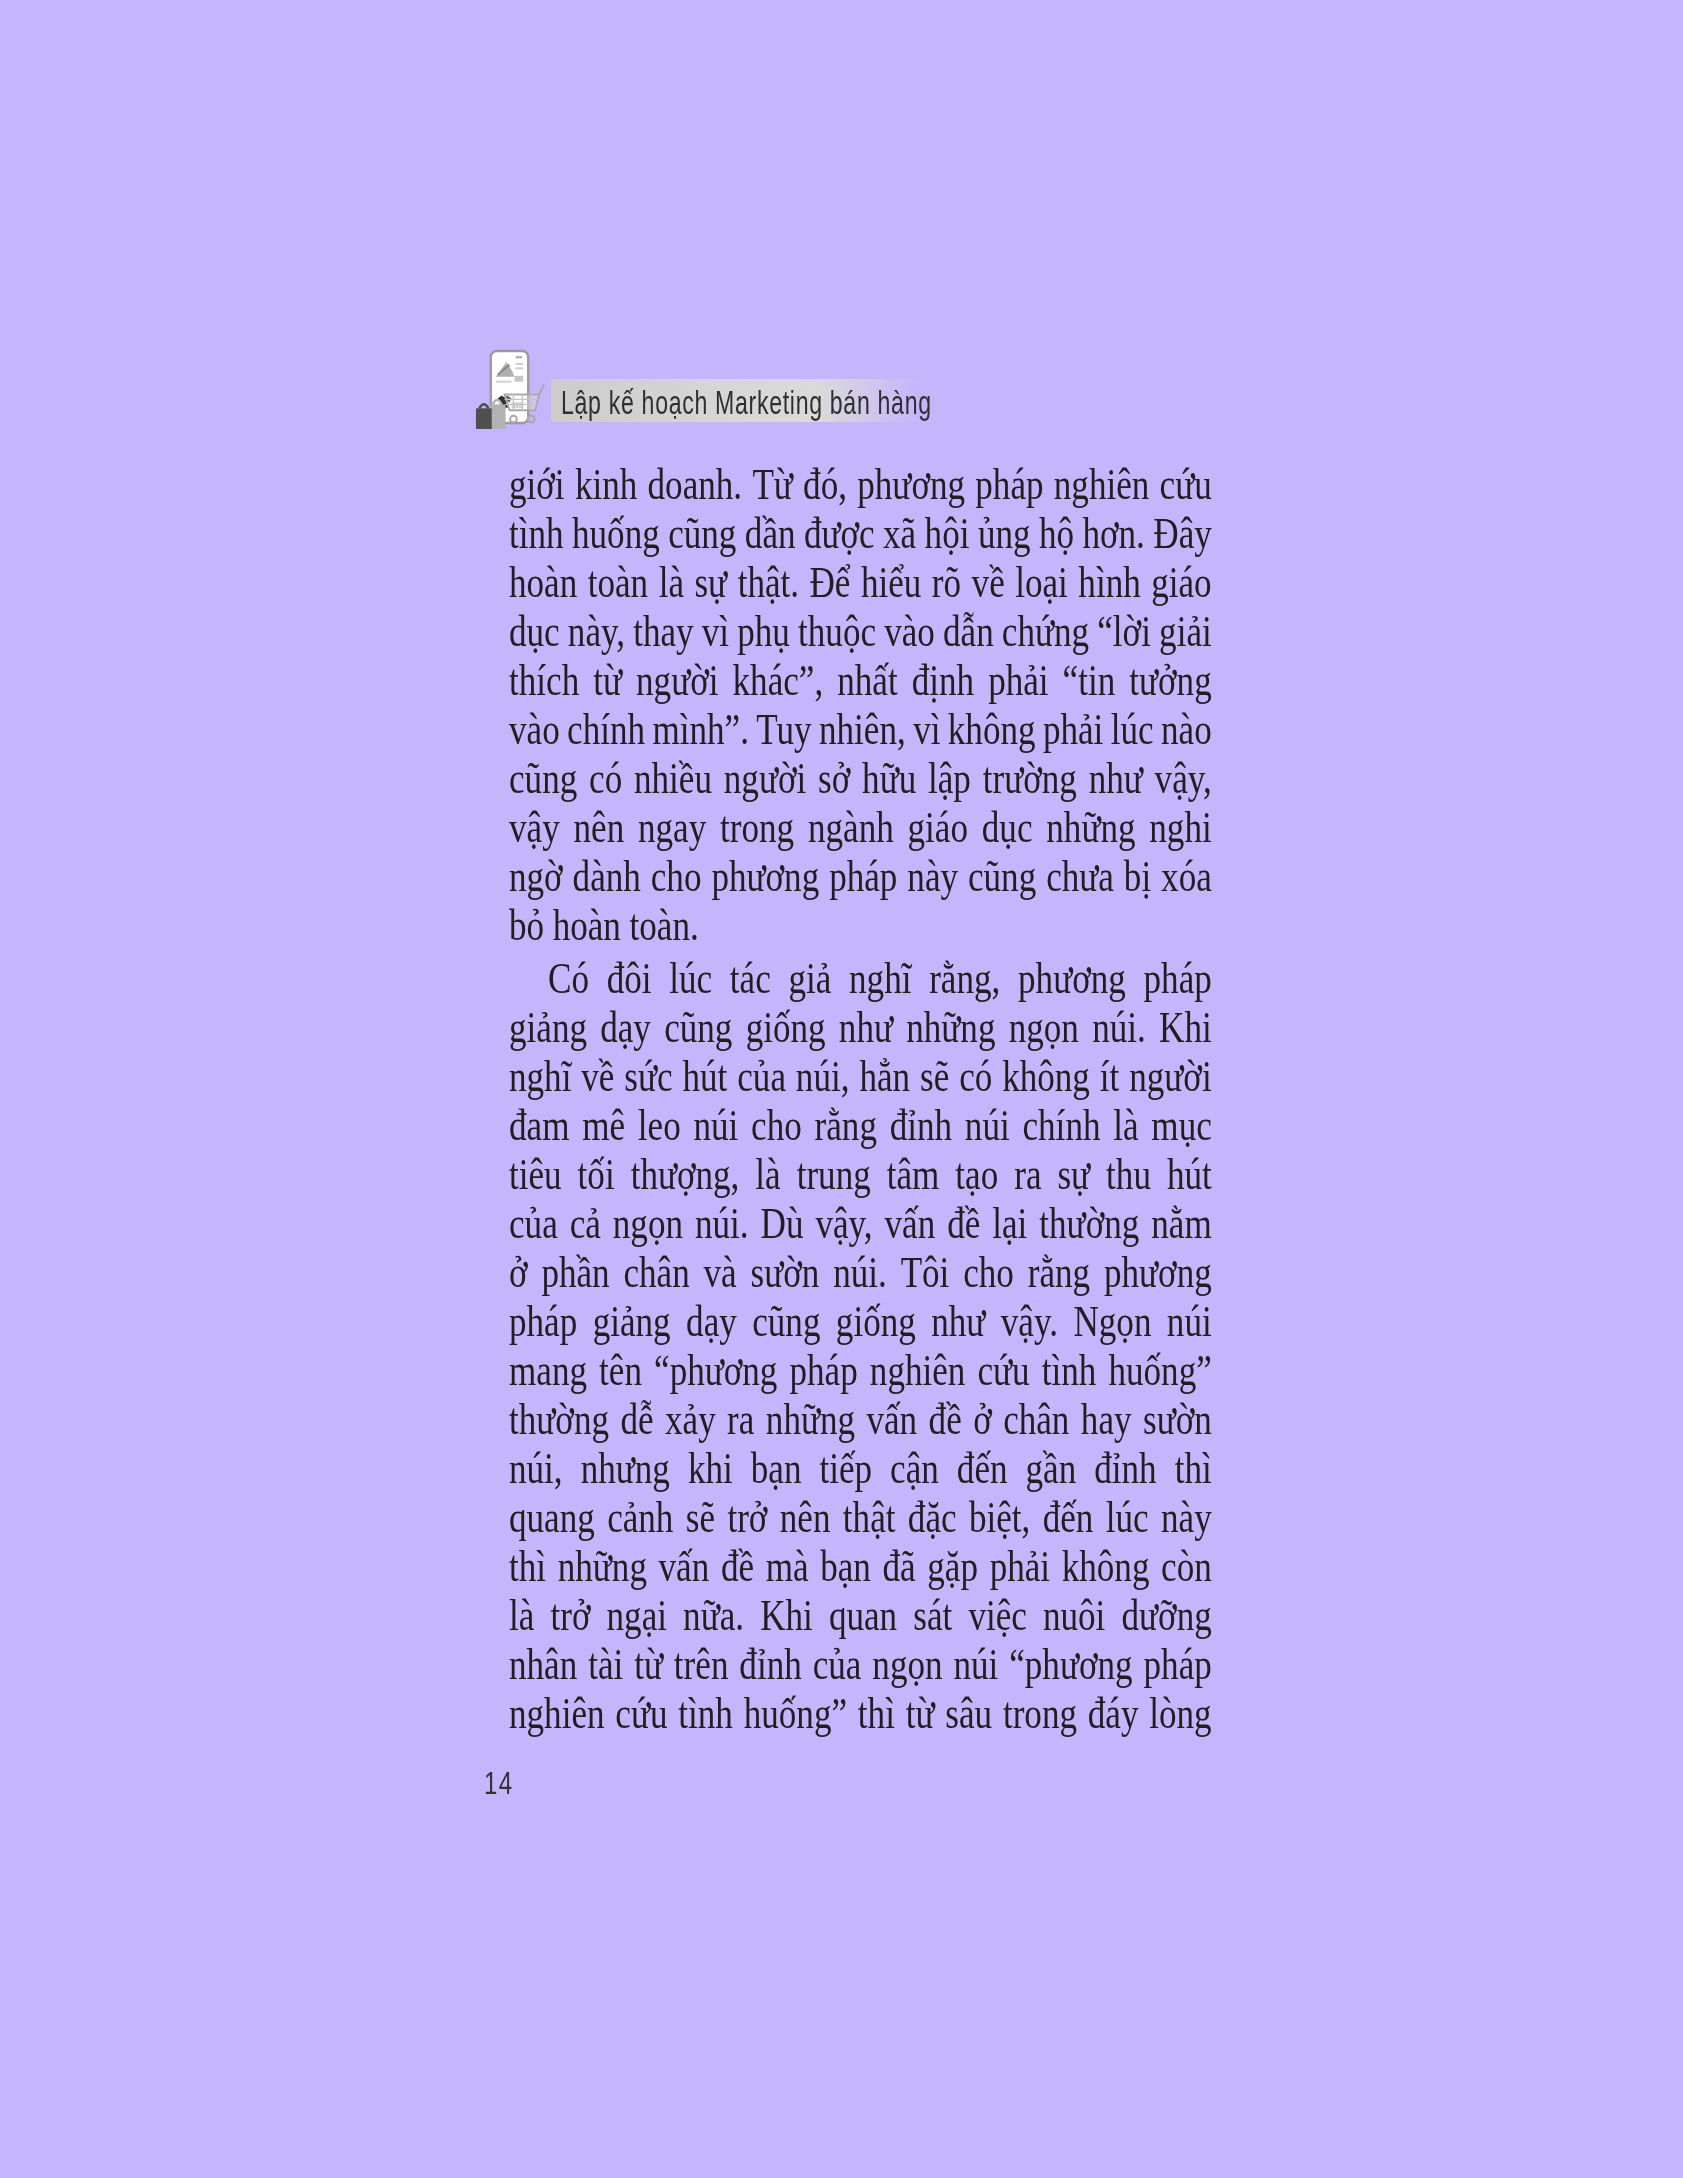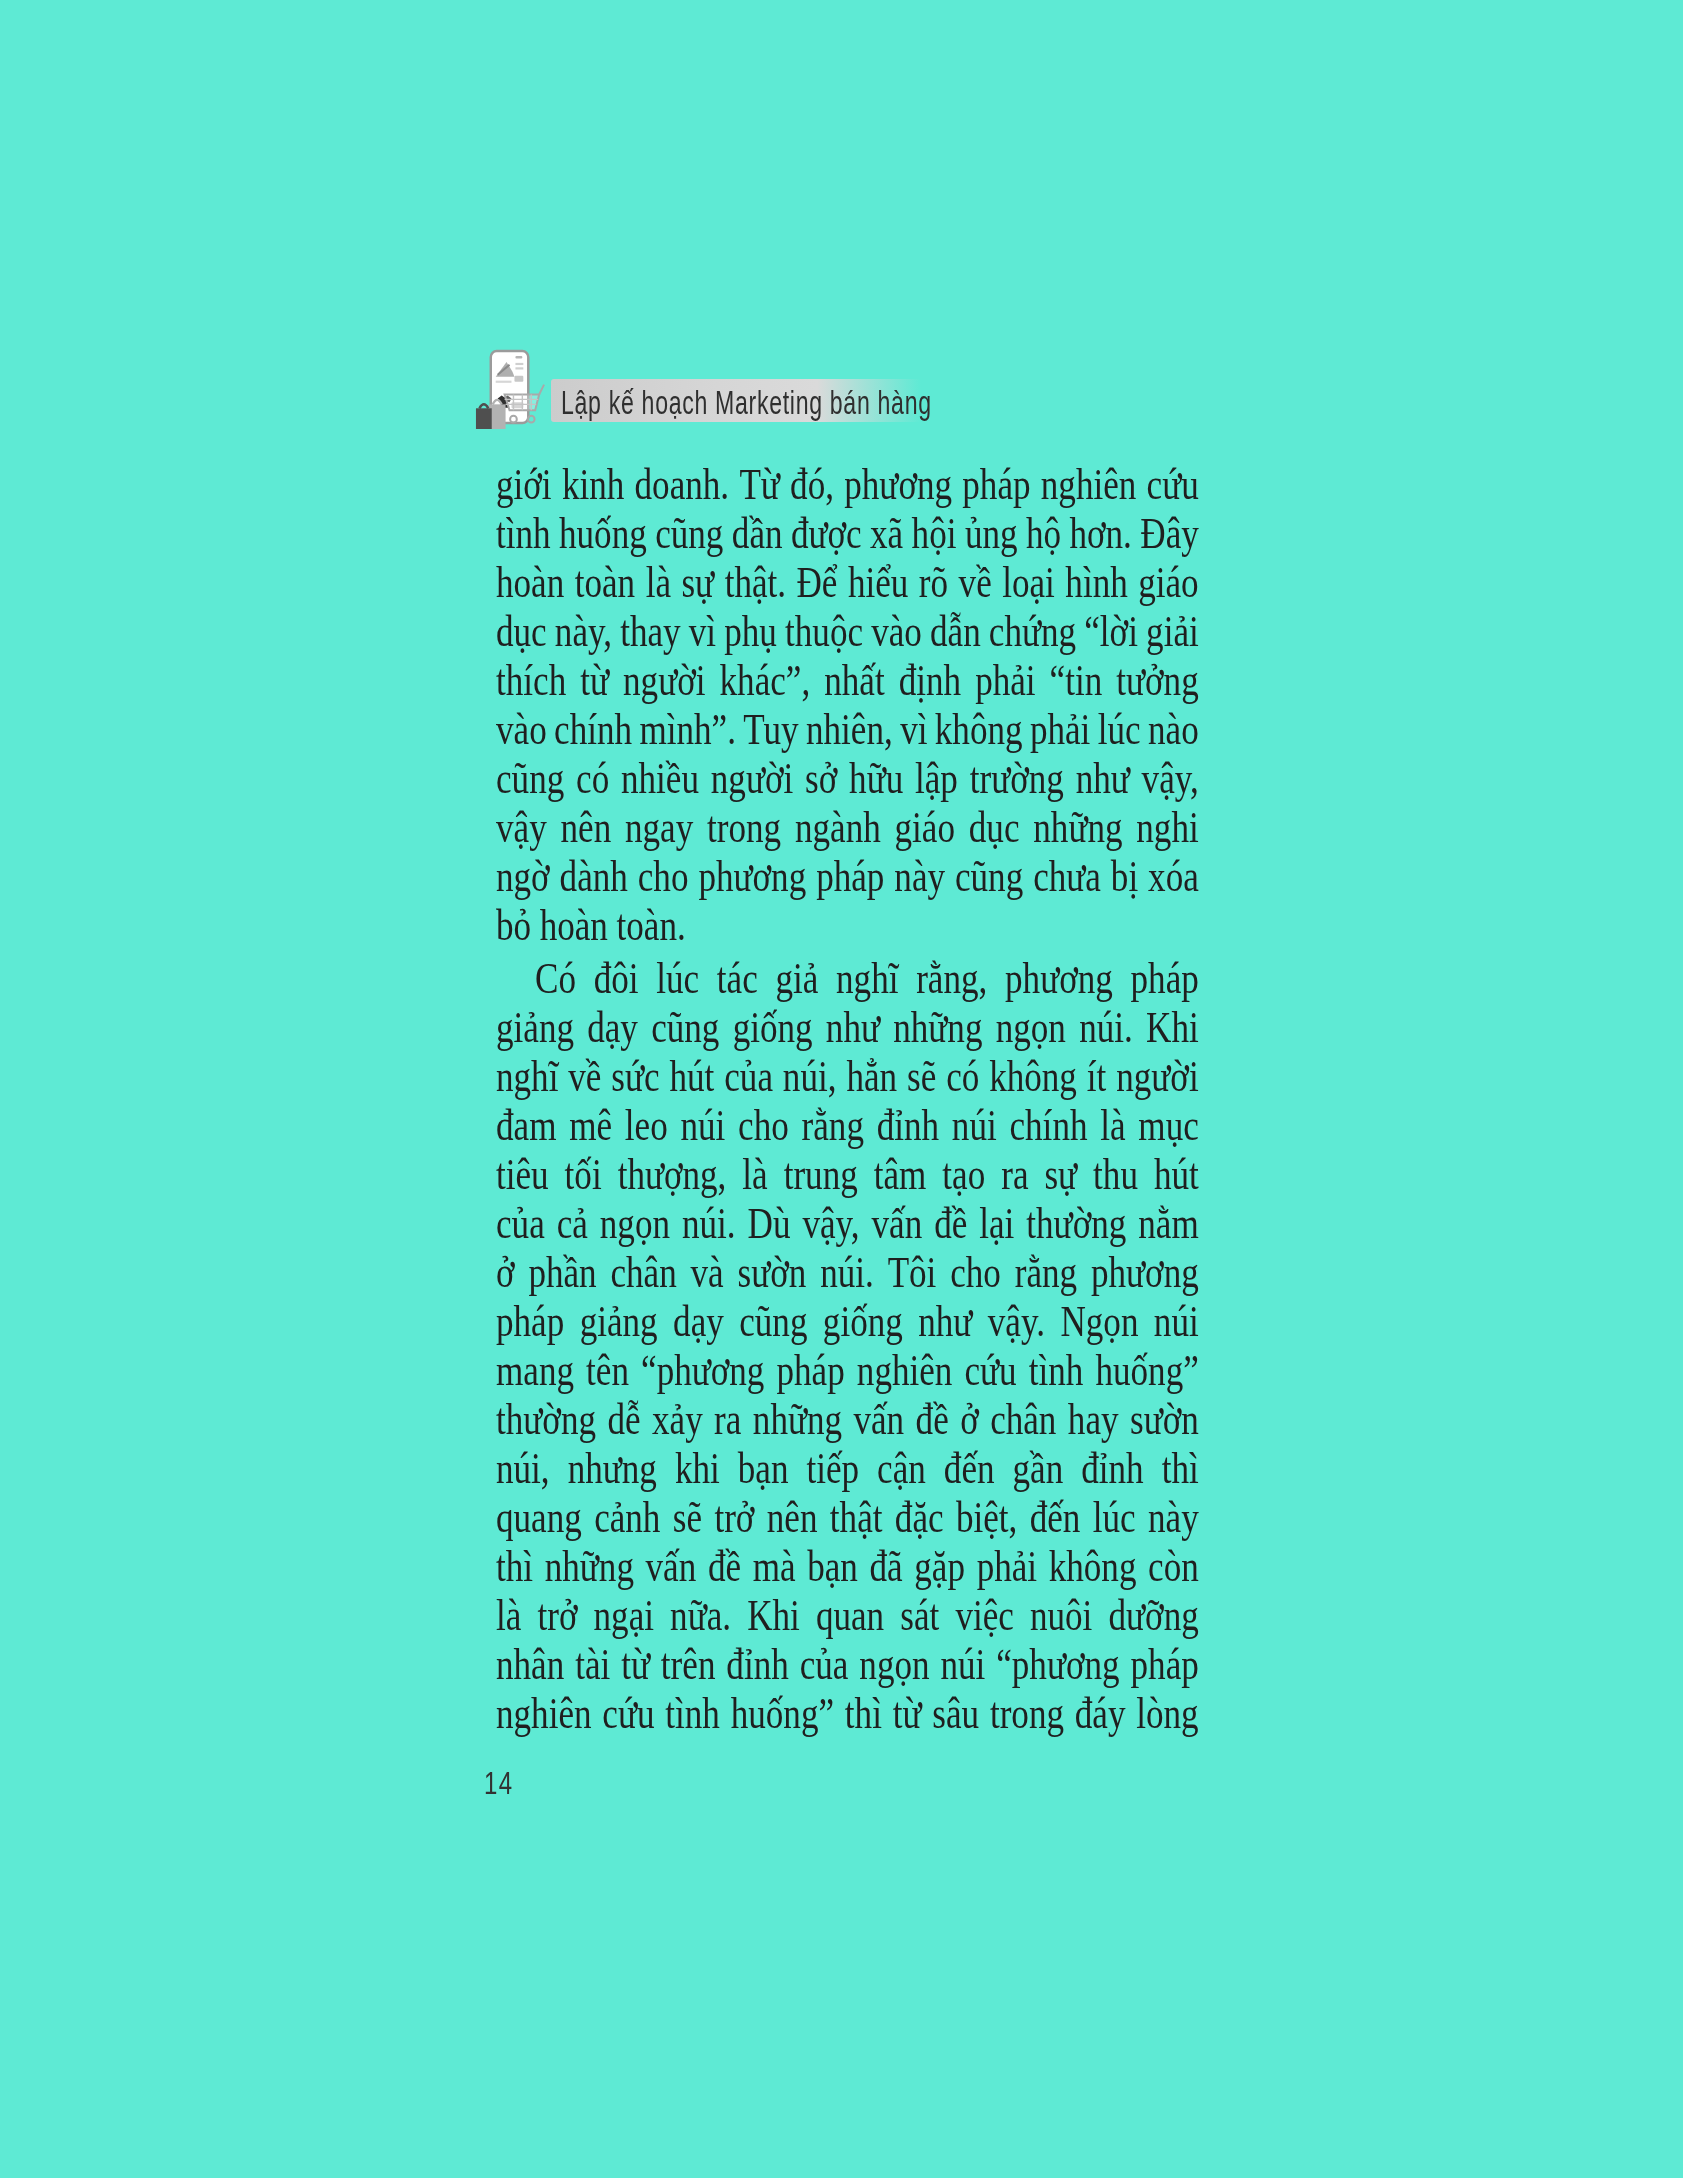--- a/index.html
+++ b/index.html
@@ -1,19 +1,19 @@
 <!DOCTYPE html>
 <html><head>
 <meta charset="utf-8">
 <style>
   html,body{margin:0;padding:0;background:#ffffff;}
   .page{
     position:relative;
     width:1683px;height:2178px;
-    background:#5eead4;
+    background:#c4b5fd;
     overflow:hidden;
     font-family:"Liberation Serif","DejaVu Serif",serif;
   }
   
   .header-icon{
     position:absolute;left:473px;top:348px;width:75px;height:87px;
   }
   .header-bar{
     position:absolute;left:551px;top:379px;width:370px;height:43px;
     border-radius:3px;
@@ -22,21 +22,21 @@
   }
   .header-title{
     position:absolute;left:561px;top:385px;
     font-family:"Liberation Sans","DejaVu Sans",sans-serif;
     font-size:34px;line-height:34px;font-weight:400;
     color:#2f2f2f;letter-spacing:1px;white-space:nowrap;
     transform:scaleX(0.68);transform-origin:0 0;
   }
   
   .text-block{
-    position:absolute;left:496px;top:460px;width:703px;
+    position:absolute;left:509px;top:460px;width:703px;
     color:#1f1f1f;
   }
   .para + .para{margin-top:4px;}
   .line{
     display:flex;justify-content:space-between;align-items:baseline;
     width:901px;height:49px;
     font-size:45px;line-height:49px;
     transform:scaleX(0.78);transform-origin:0 0;
     white-space:nowrap;
   }

